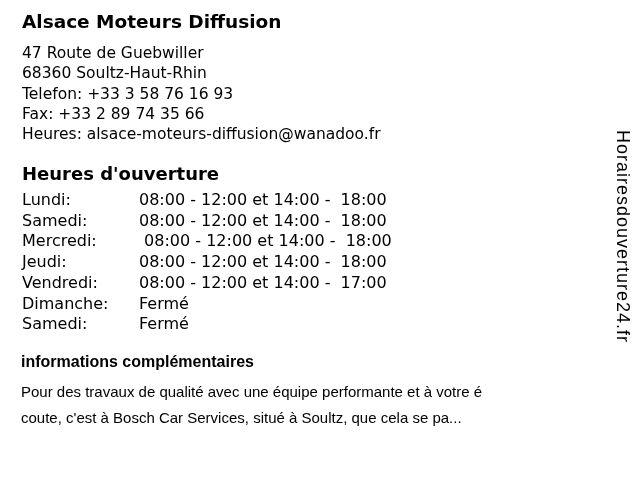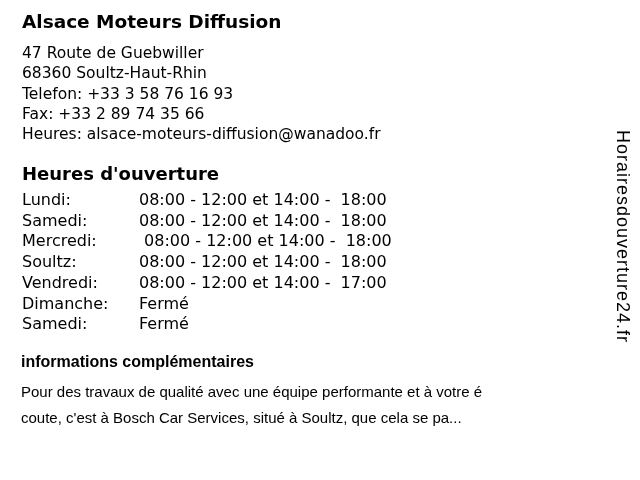--- a/index.html
+++ b/index.html
@@ -124,21 +124,21 @@
     <div class="hours-row">
       <span class="hours-day">Lundi:</span><span class="hours-time">08:00 - 12:00 et 14:00 -  18:00</span>
     </div>
     <div class="hours-row">
       <span class="hours-day">Samedi:</span><span class="hours-time">08:00 - 12:00 et 14:00 -  18:00</span>
     </div>
     <div class="hours-row">
       <span class="hours-day">Mercredi:</span><span class="hours-time"> 08:00 - 12:00 et 14:00 -  18:00</span>
     </div>
     <div class="hours-row">
-      <span class="hours-day">Soultz:</span><span class="hours-time">08:00 - 12:00 et 14:00 -  18:00</span>
+      <span class="hours-day">Jeudi:</span><span class="hours-time">08:00 - 12:00 et 14:00 -  18:00</span>
     </div>
     <div class="hours-row">
       <span class="hours-day">Vendredi:</span><span class="hours-time">08:00 - 12:00 et 14:00 -  17:00</span>
     </div>
     <div class="hours-row">
       <span class="hours-day">Dimanche:</span><span class="hours-time">Fermé</span>
     </div>
     <div class="hours-row">
       <span class="hours-day">Samedi:</span><span class="hours-time">Fermé</span>
     </div>

